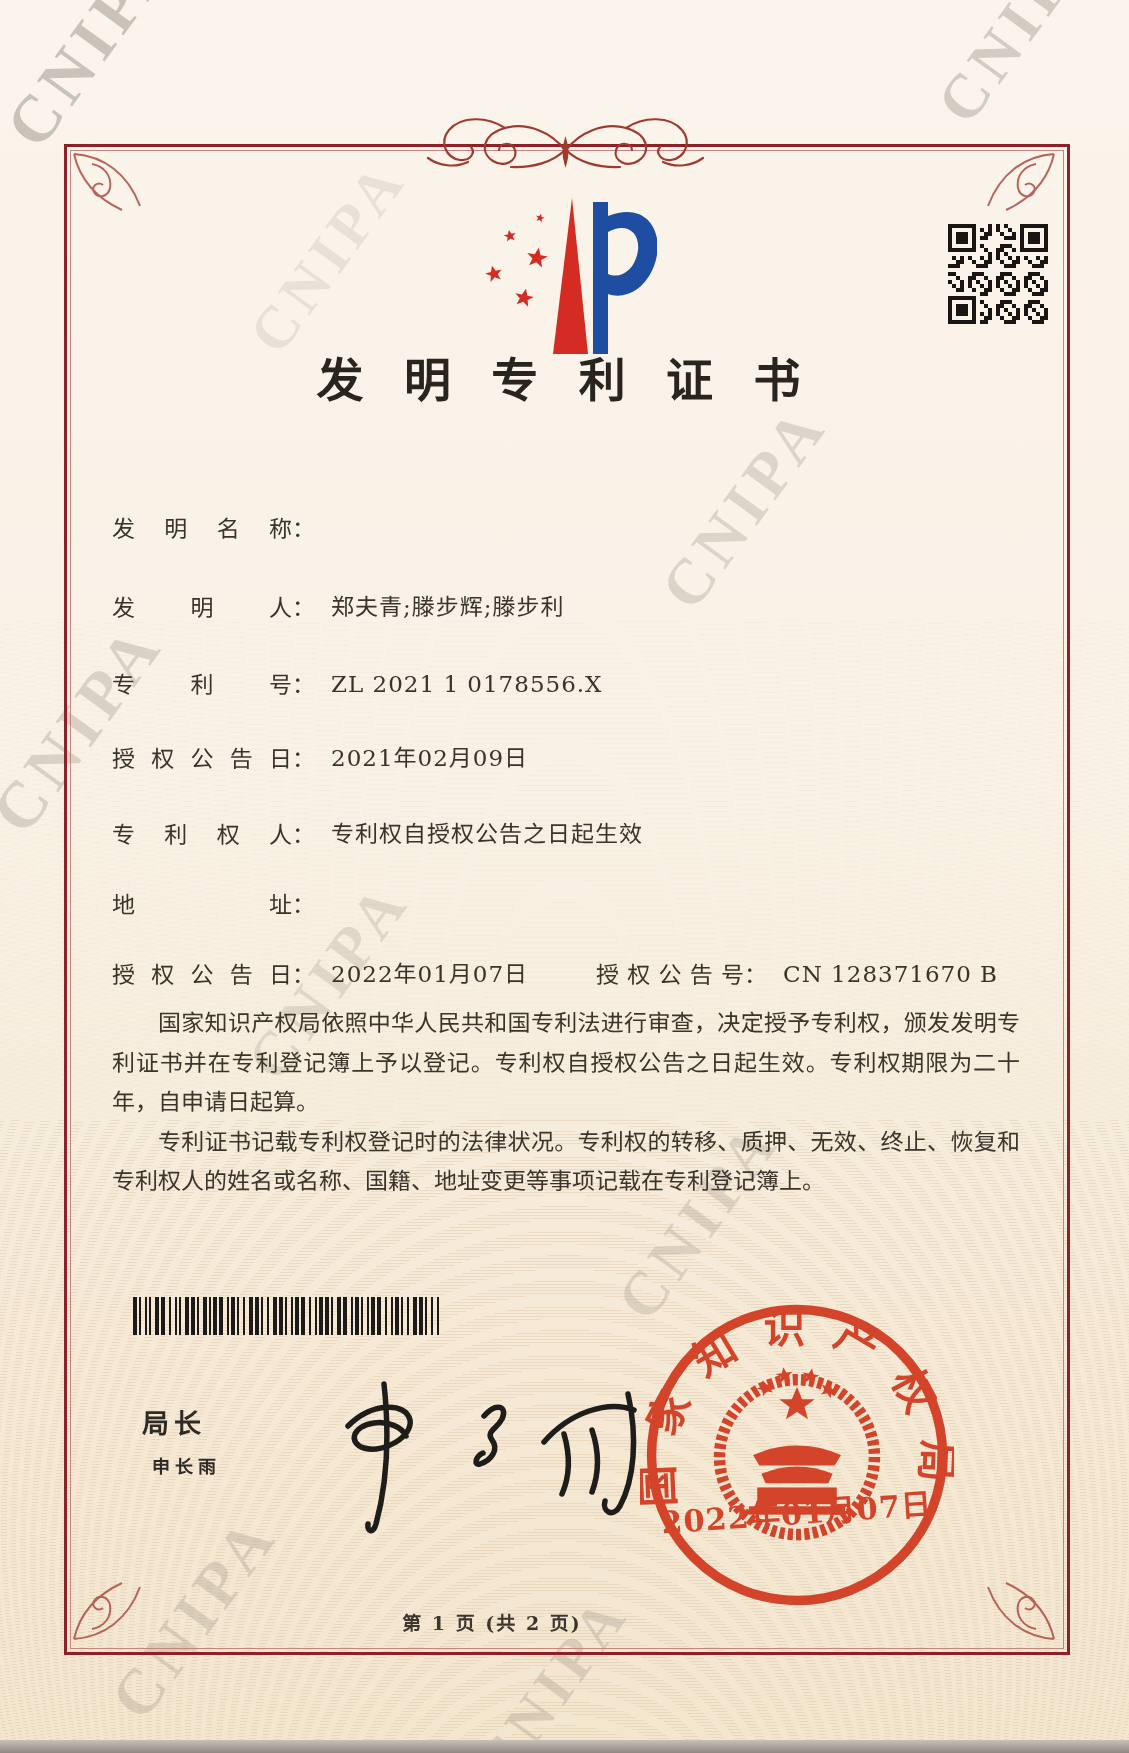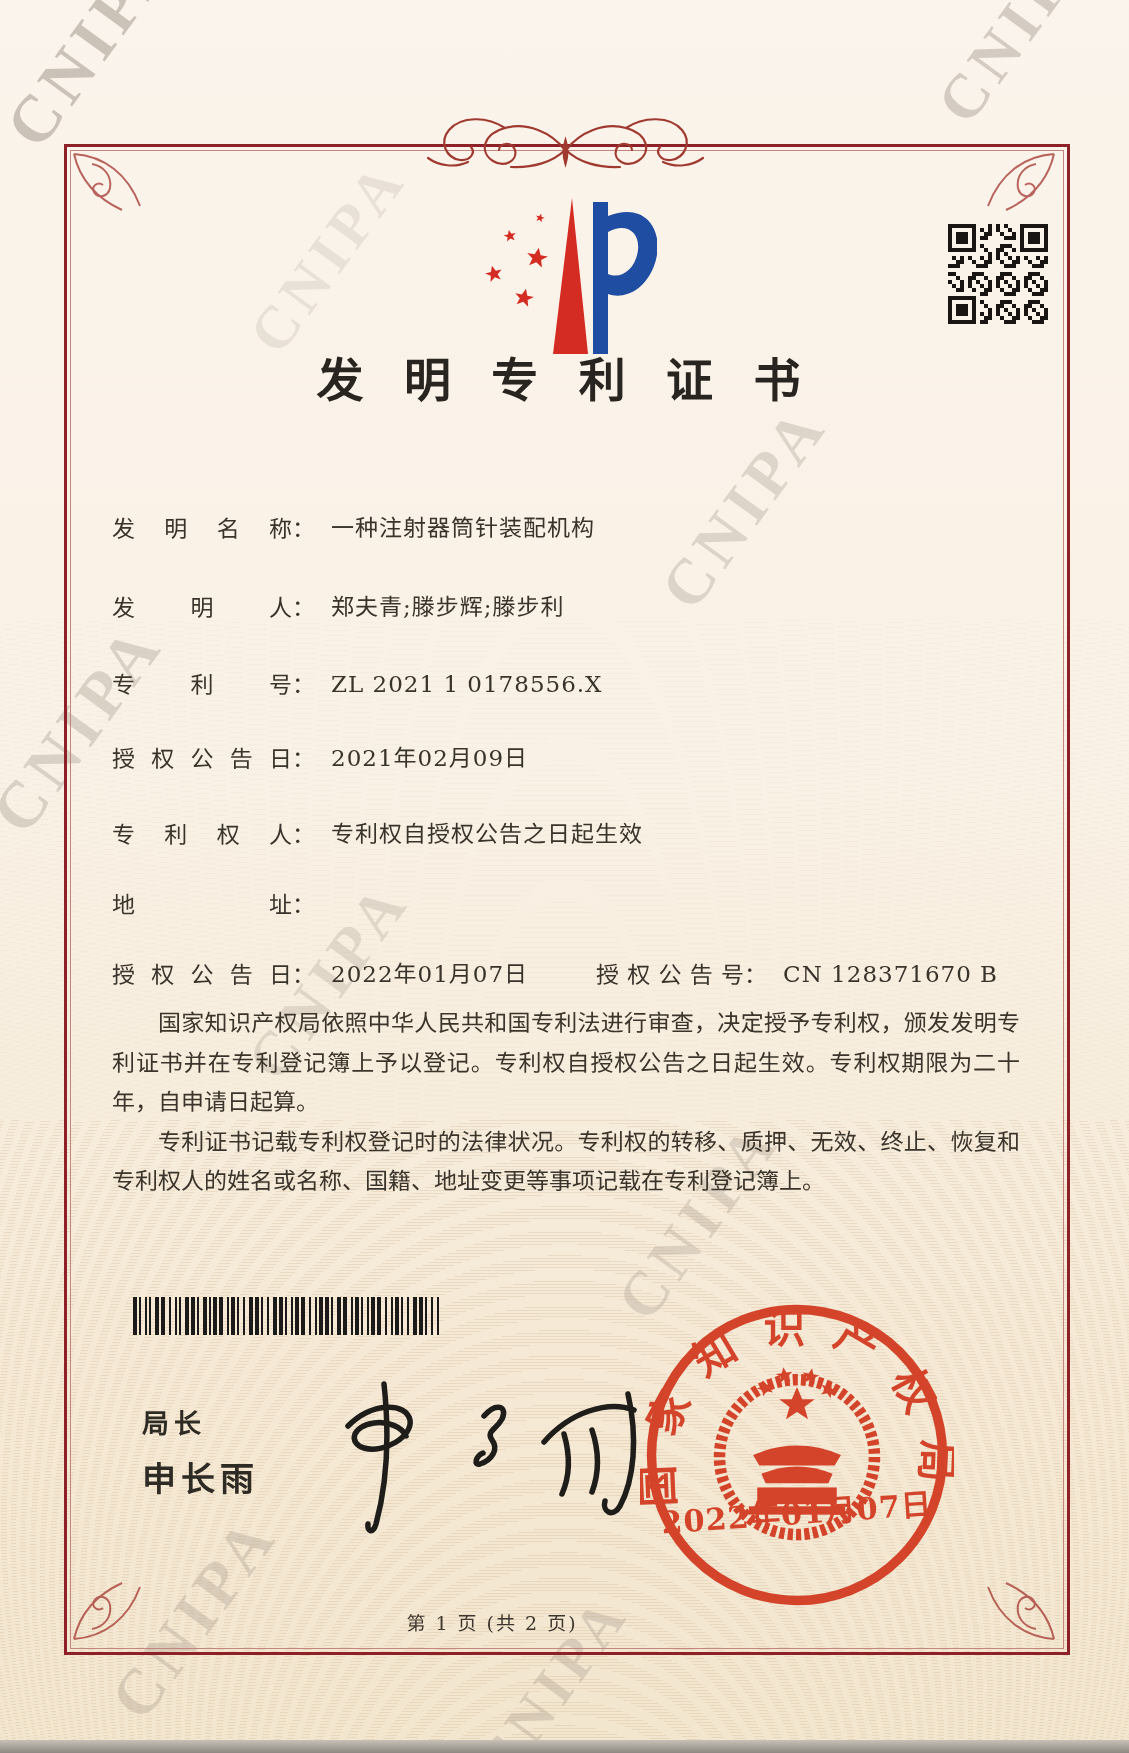--- a/index.html
+++ b/index.html
@@ -37,25 +37,25 @@
   .grant2{display:flex;margin-left:68px;}
   .grant2 .f-label{width:148px;}
   .body-text{position:absolute;left:112px;top:1004px;width:908px;font-size:23px;line-height:39.5px;
              color:#3a342b;text-align:justify;}
   .body-text p{margin:0;text-indent:2em;}
   .barcode{position:absolute;left:133px;top:1297px;height:38px;display:flex;align-items:stretch;}
   .barcode span{display:block;height:100%;}
   .bc-bar{background:#1c1a18;}
   .bc-gap{background:transparent;}
   .sig-title{position:absolute;left:142px;top:1402px;font-size:27px;font-weight:700;letter-spacing:5px;color:#2e2a24;}
-  .sig-name{position:absolute;left:142px;top:1452px;font-size:34px;font-weight:700;letter-spacing:5px;color:#2e2a24;}
+  .sig-name{position:absolute;left:152px;top:1452px;font-size:18px;font-weight:700;letter-spacing:5px;color:#2e2a24;}
   .signature{position:absolute;left:312px;top:1372px;width:350px;height:175px;}
   .seal{position:absolute;left:640px;top:1298px;width:314px;height:314px;mix-blend-mode:multiply;opacity:.95;}
   .pageinfo{position:absolute;left:0;right:145px;top:1608px;text-align:center;font-size:19px;
-            letter-spacing:2px;color:#3c362e;}
+            letter-spacing:2px;color:#3c362e;font-weight:bold;}
   .footnote{position:absolute;left:0;right:150px;top:1684px;text-align:center;font-size:21px;
             letter-spacing:3px;color:#3a342c;}
   .corner{position:absolute;width:80px;height:80px;z-index:3;}
   .top-orn{position:absolute;left:408px;top:110px;width:315px;height:76px;z-index:4;}
 </style>
 </head>
 <body>
 
 <div class="shot">
 
@@ -761,21 +761,20 @@
         <i class="qd"></i>
         <i class="qd"></i>
         <i class="ql"></i>
       </div>
 
     <div class="title">发 明 专 利 证 书</div>
 
     <div class="f-row" style="top:510px">
       <span class="f-label">发明名称</span>
         <span class="f-colon">：</span>
-      <span class="f-value">一种注射器筒针装配机构</span>
     </div>
     <div class="f-row" style="top:589px">
       <span class="f-label">发明人</span>
         <span class="f-colon">：</span>
       <span class="f-value">郑夫青;滕步辉;滕步利</span>
     </div>
     <div class="f-row" style="top:666px">
       <span class="f-label">专利号</span>
         <span class="f-colon">：</span>
       <span class="f-value">ZL 2021 1 0178556.X</span>

